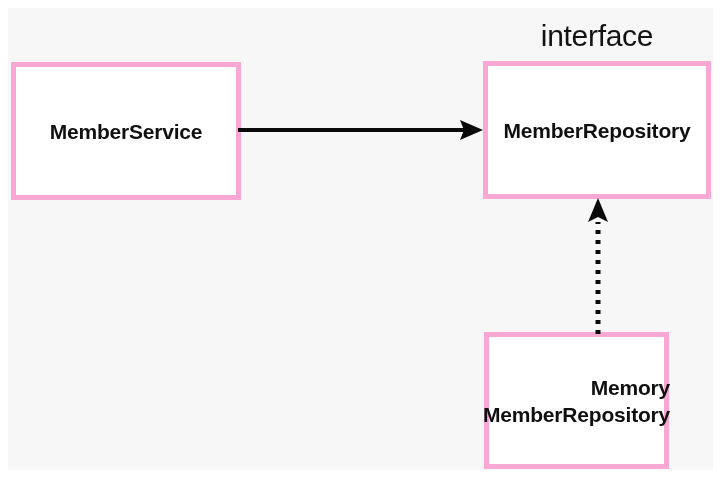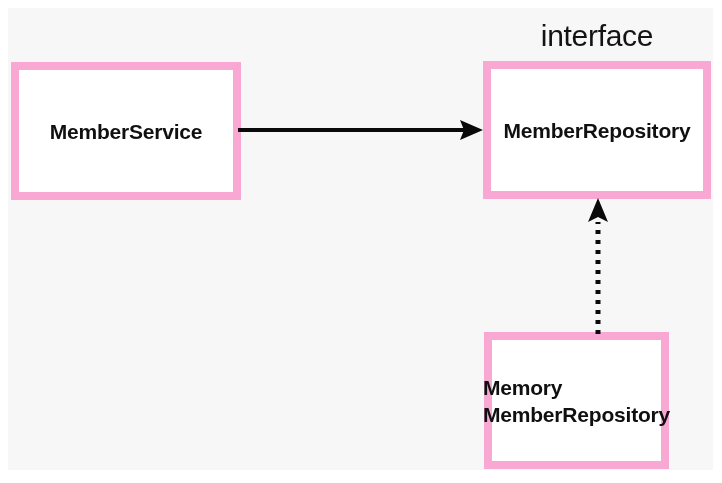--- a/index.html
+++ b/index.html
@@ -21,25 +21,25 @@
     left: 8px;
     top: 8px;
     width: 705px;
     height: 462px;
     background: #f7f7f7;
   }
   .uml-box {
     position: absolute;
     box-sizing: border-box;
     background: #ffffff;
-    border: 8px solid #f9a8d4;
+    border: 5px solid #f9a8d4;
     display: flex;
     align-items: center;
     justify-content: center;
-    text-align: left;
+    text-align: right;
   }
   .uml-box-label {
     font-weight: bold;
     font-size: 21px;
     line-height: 27px;
     color: #101010;
     letter-spacing: -0.2px;
     white-space: pre-line;
   }
   #box-member-service {

